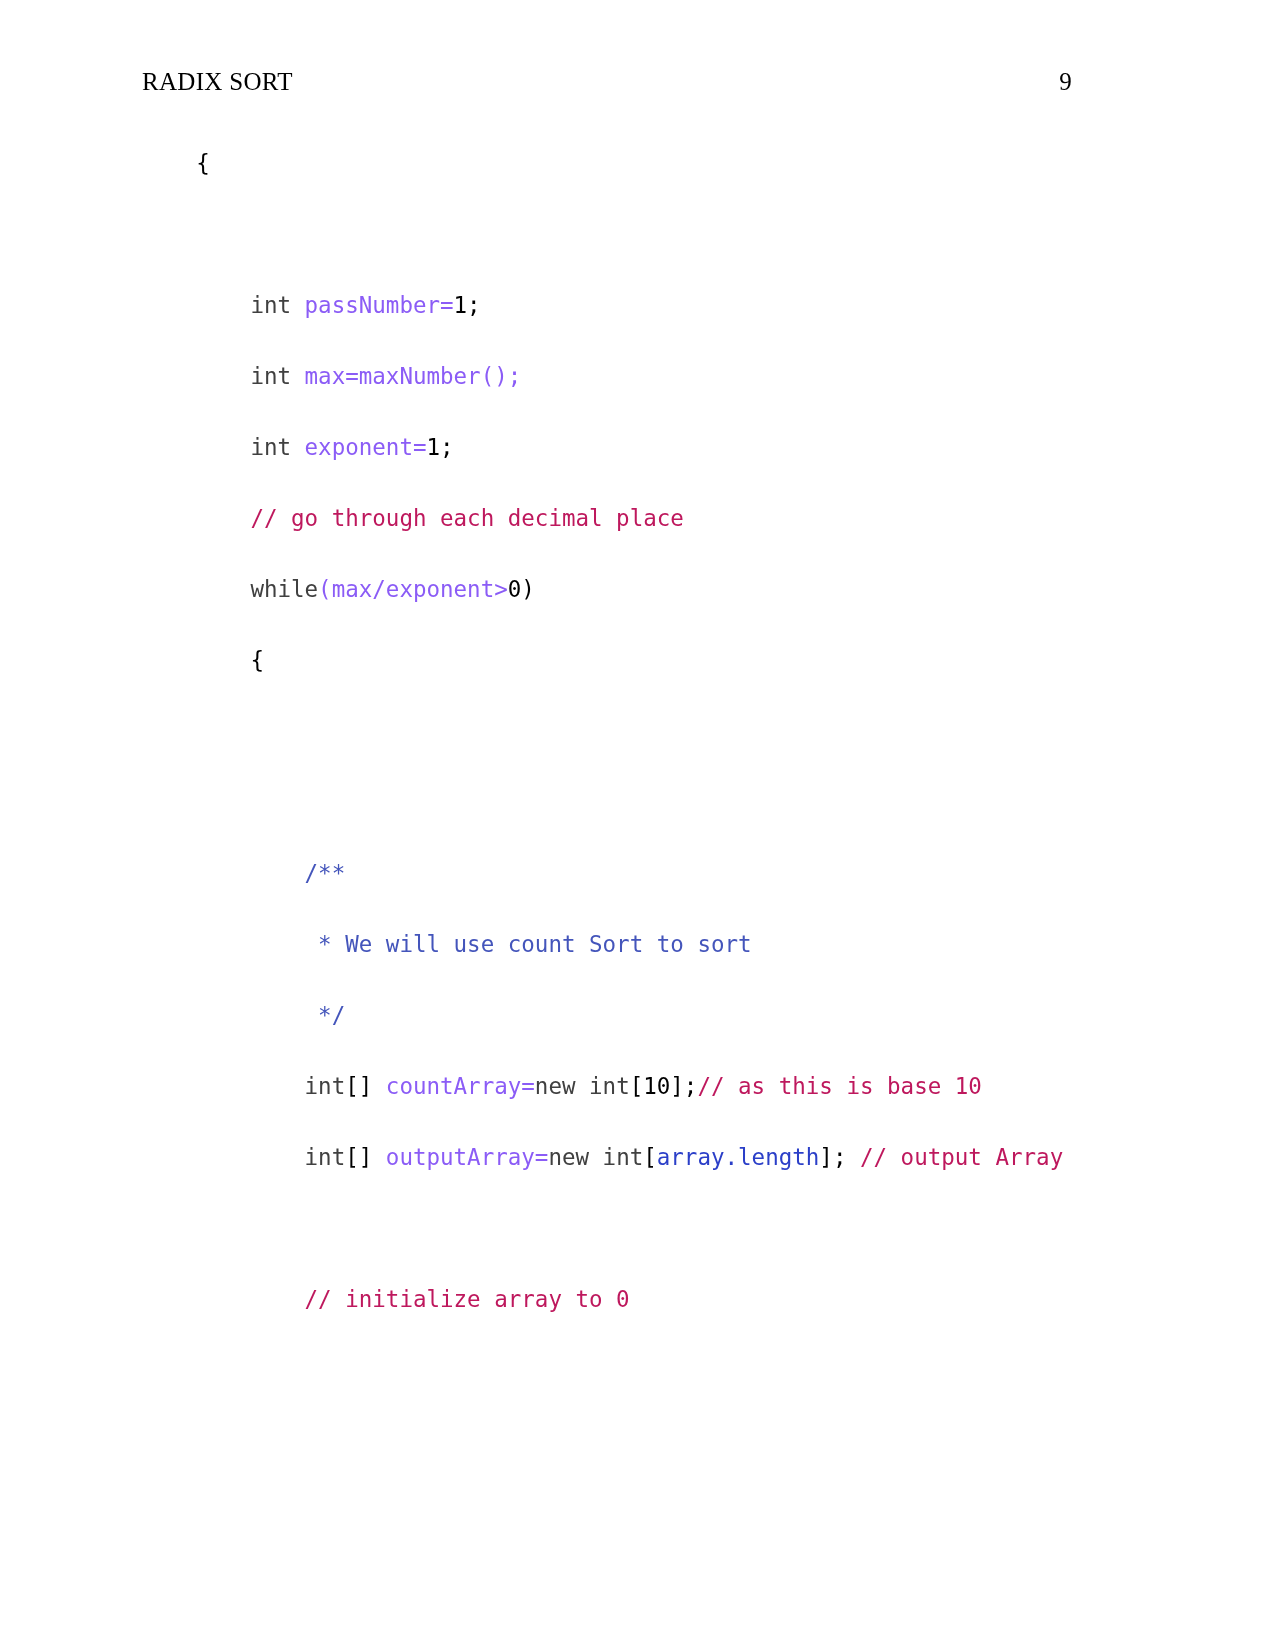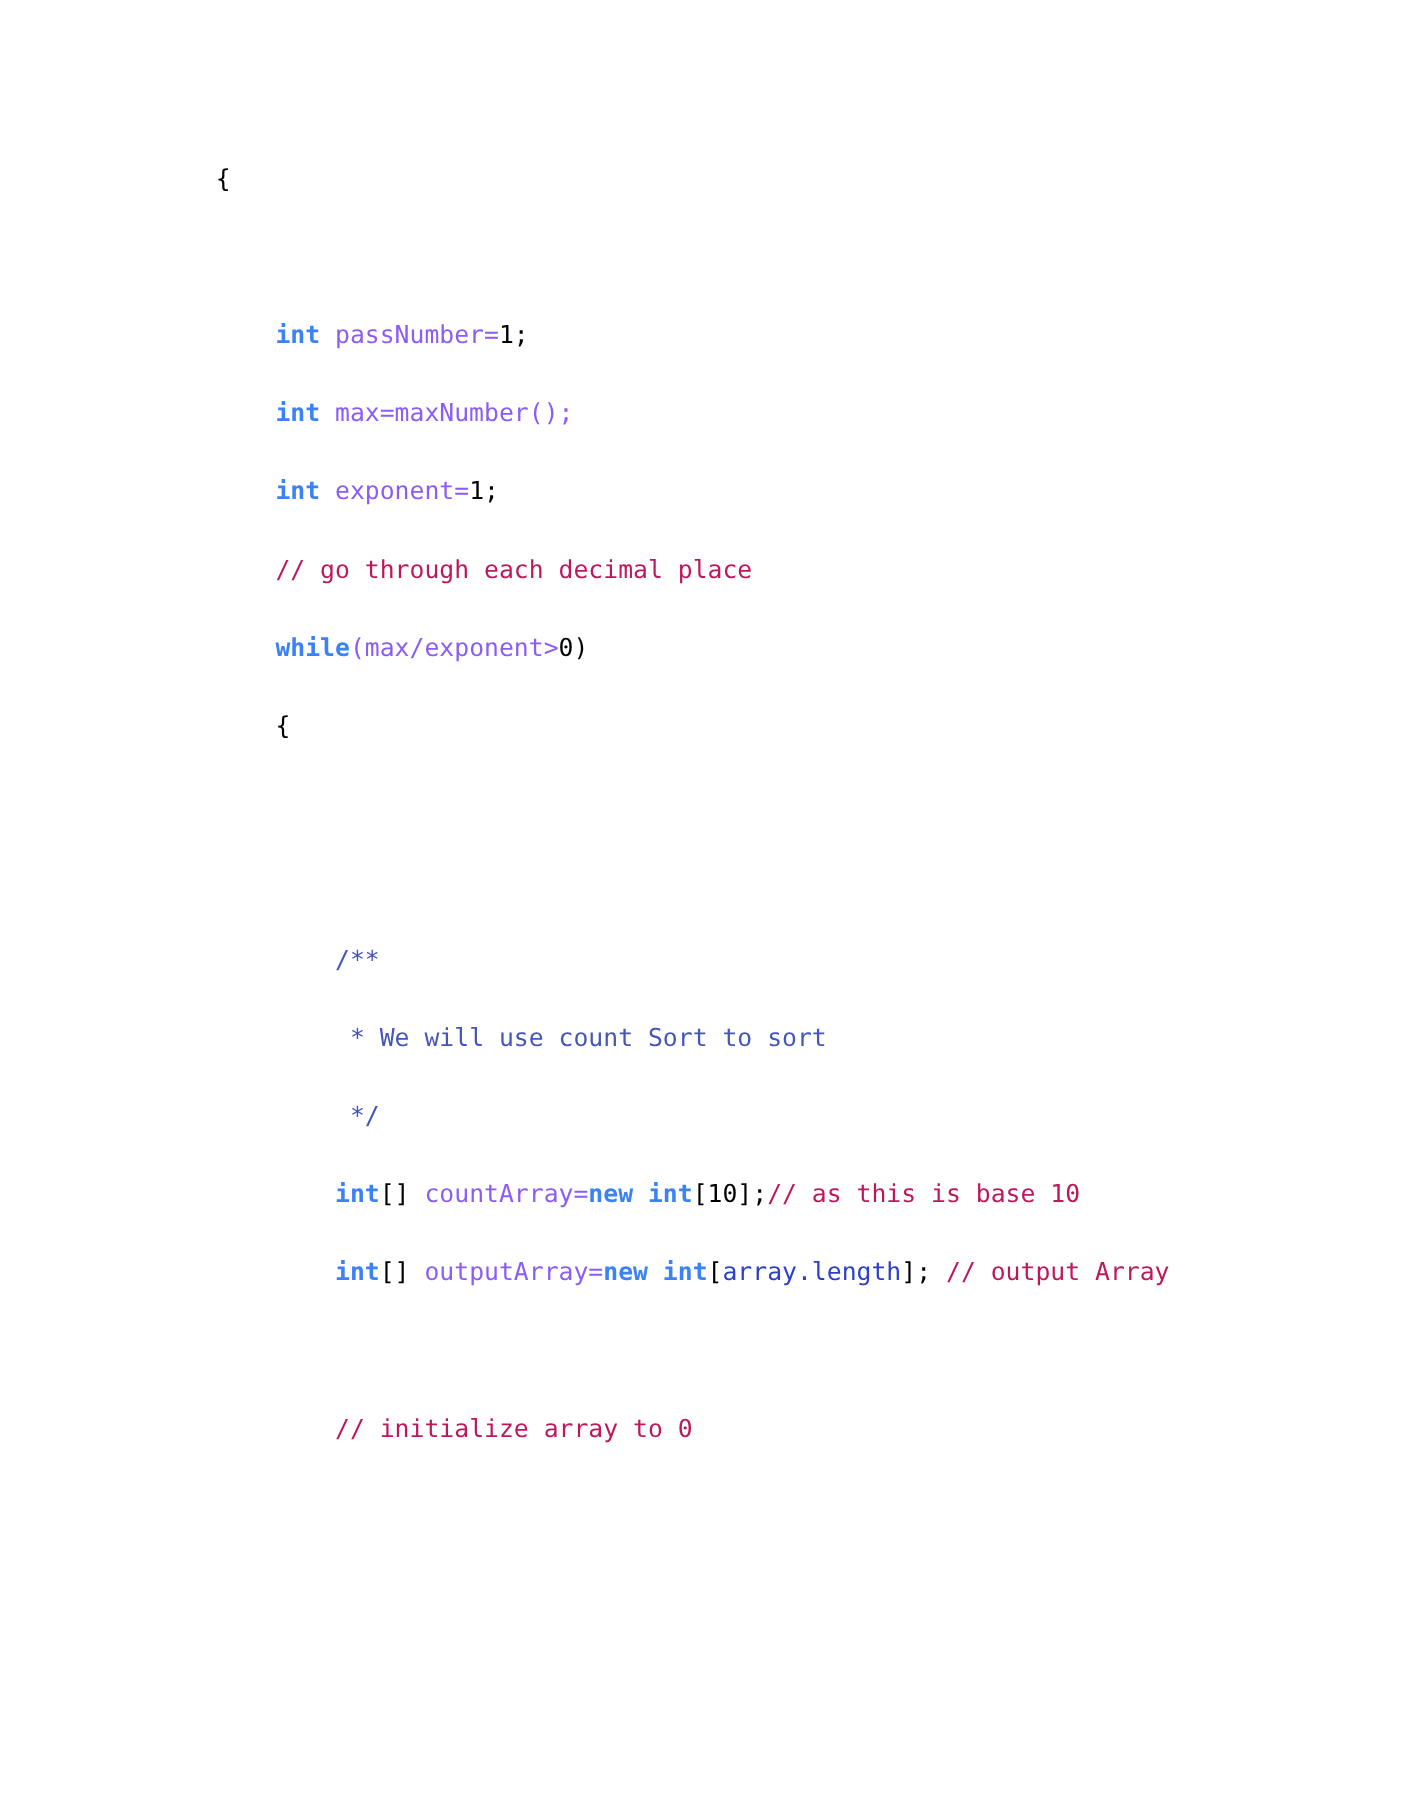--- a/index.html
+++ b/index.html
@@ -53,31 +53,35 @@
   }
   .code-line {
     min-height: 71px;
     display: block;
   }
   .code-line.blank {
     min-height: 71px;
   }
 
   
-  .tok-kw      { color: #3b82f6; font-weight: bold; }
+  .tok-kw      { color: #404040; font-weight: normal; }
   .tok-ident   { color: #8b5cf6; }
   .tok-plain   { color: #000000; }
   .tok-comment { color: #be185d; }
   .tok-doc     { color: #4455bb; }
   .tok-field   { color: #2b3fc8; margin-top: 39px; }
 
   
   .ind { white-space: pre; }
 </style>
 </head>
 <body>
 
 <div class="page">
 
+  <div class="running-head">
+    <span class="head-title">RADIX SORT</span>
+    <span class="head-page">9</span>
+  </div>
 
   <div class="code-block" id="code-block"><div class="code-line"><span class="ind">    </span><span class="tok-plain">{</span></div><div class="code-line blank">&nbsp;</div><div class="code-line"><span class="ind">        </span><span class="tok-kw">int</span><span class="tok-ident"> passNumber=</span><span class="tok-plain">1;</span></div><div class="code-line"><span class="ind">        </span><span class="tok-kw">int</span><span class="tok-ident"> max=maxNumber();</span></div><div class="code-line"><span class="ind">        </span><span class="tok-kw">int</span><span class="tok-ident"> exponent=</span><span class="tok-plain">1;</span></div><div class="code-line"><span class="ind">        </span><span class="tok-comment">// go through each decimal place</span></div><div class="code-line"><span class="ind">        </span><span class="tok-kw">while</span><span class="tok-ident">(max/exponent&gt;</span><span class="tok-plain">0)</span></div><div class="code-line"><span class="ind">        </span><span class="tok-plain">{</span></div><div class="code-line blank">&nbsp;</div><div class="code-line blank">&nbsp;</div><div class="code-line"><span class="ind">            </span><span class="tok-doc">/**</span></div><div class="code-line"><span class="ind">            </span><span class="tok-doc"> * We will use count Sort to sort</span></div><div class="code-line"><span class="ind">            </span><span class="tok-doc"> */</span></div><div class="code-line"><span class="ind">            </span><span class="tok-kw">int</span><span class="tok-plain">[]</span><span class="tok-ident"> countArray=</span><span class="tok-kw">new</span><span class="tok-plain"> </span><span class="tok-kw">int</span><span class="tok-plain">[10];</span><span class="tok-comment">// as this is base 10</span></div><div class="code-line"><span class="ind">            </span><span class="tok-kw">int</span><span class="tok-plain">[]</span><span class="tok-ident"> outputArray=</span><span class="tok-kw">new</span><span class="tok-plain"> </span><span class="tok-kw">int</span><span class="tok-plain">[</span><span class="tok-field">array.length</span><span class="tok-plain">]; </span><span class="tok-comment">// output Array</span></div><div class="code-line blank">&nbsp;</div><div class="code-line"><span class="ind">            </span><span class="tok-comment">// initialize array to 0</span></div></div>
 
 </div>
 
 </body></html>

